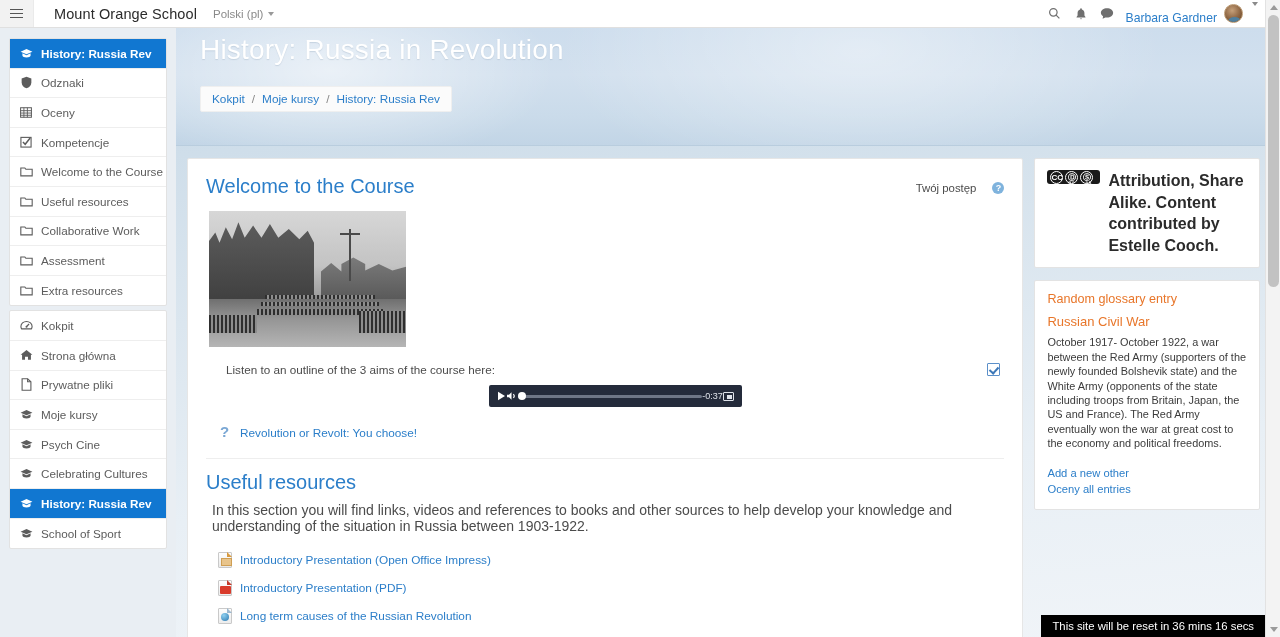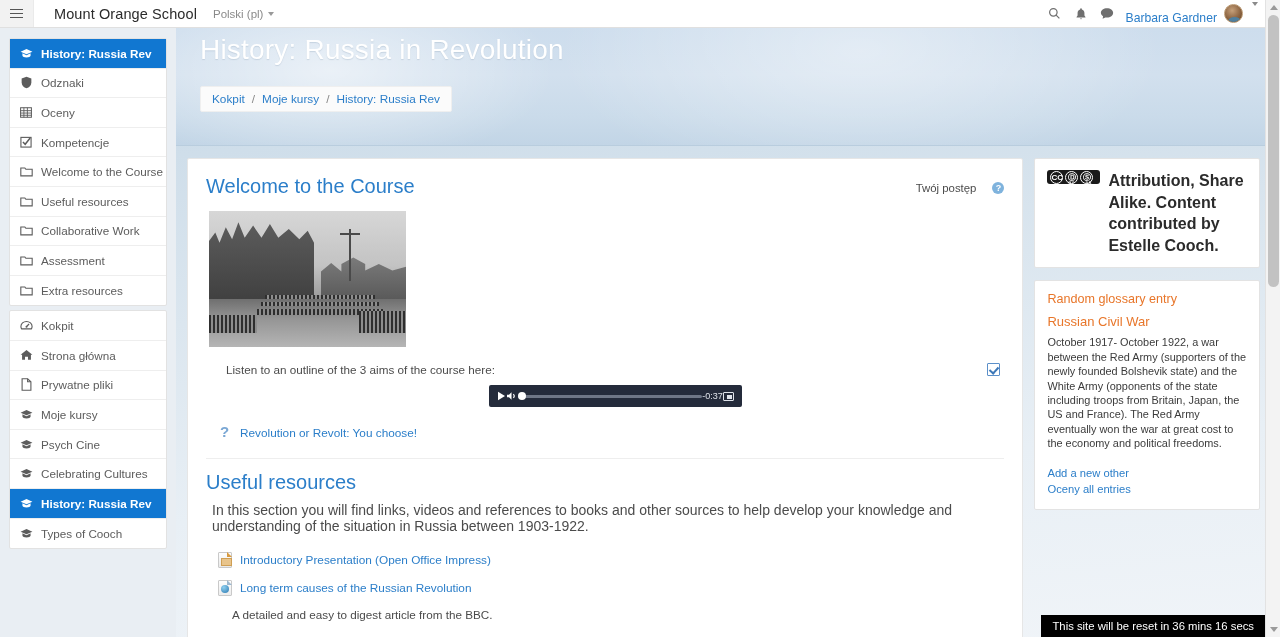--- a/index.html
+++ b/index.html
@@ -577,21 +577,21 @@
           </svg>
         </span>
       <span>History: Russia Rev</span>
     </div>
     <div class="navitem">
       <span class="ic">
           <svg width="13" height="11" viewBox="0 0 16 13">
             <path d="M8 1 .7 4.2 8 7.4l7.3-3.2L8 1zM3 6.2v3.1c0 1 2.2 2.1 5 2.1s5-1.1 5-2.1V6.2L8 8.5 3 6.2z" fill="currentColor"></path>
           </svg>
         </span>
-      <span>Types of Cooch</span>
+      <span>School of Sport</span>
     </div>
   </div>
 </div>
 
 <div class="content">
 
   <div class="banner">
     <div class="page-title">History: Russia in Revolution</div>
     <div class="crumbbar">
       <a>Kokpit</a>
@@ -659,20 +659,24 @@
 
       <div class="sectitle2">Useful resources</div>
       <div class="sec-desc">In this section you will find links, videos and references to books and other sources to help develop your knowledge and understanding of the situation in Russia between 1903-1922.</div>
 
       <div class="reslist">
         <div class="resrow">
           <span class="fi impress"></span>
           <span class="lbl">Introductory Presentation (Open Office Impress)</span>
         </div>
         <div class="resrow">
+          <span class="fi pdf"></span>
+          <span class="lbl">Introductory Presentation (PDF)</span>
+        </div>
+        <div class="resrow">
           <span class="fi url"></span>
           <span class="lbl">Long term causes of the Russian Revolution</span>
         </div>
       </div>
 
       <div class="subnote">A detailed and easy to digest article from the BBC.</div>
       <div class="videohead">VIDEO RESOURCE:</div>
       
     </div>
 

